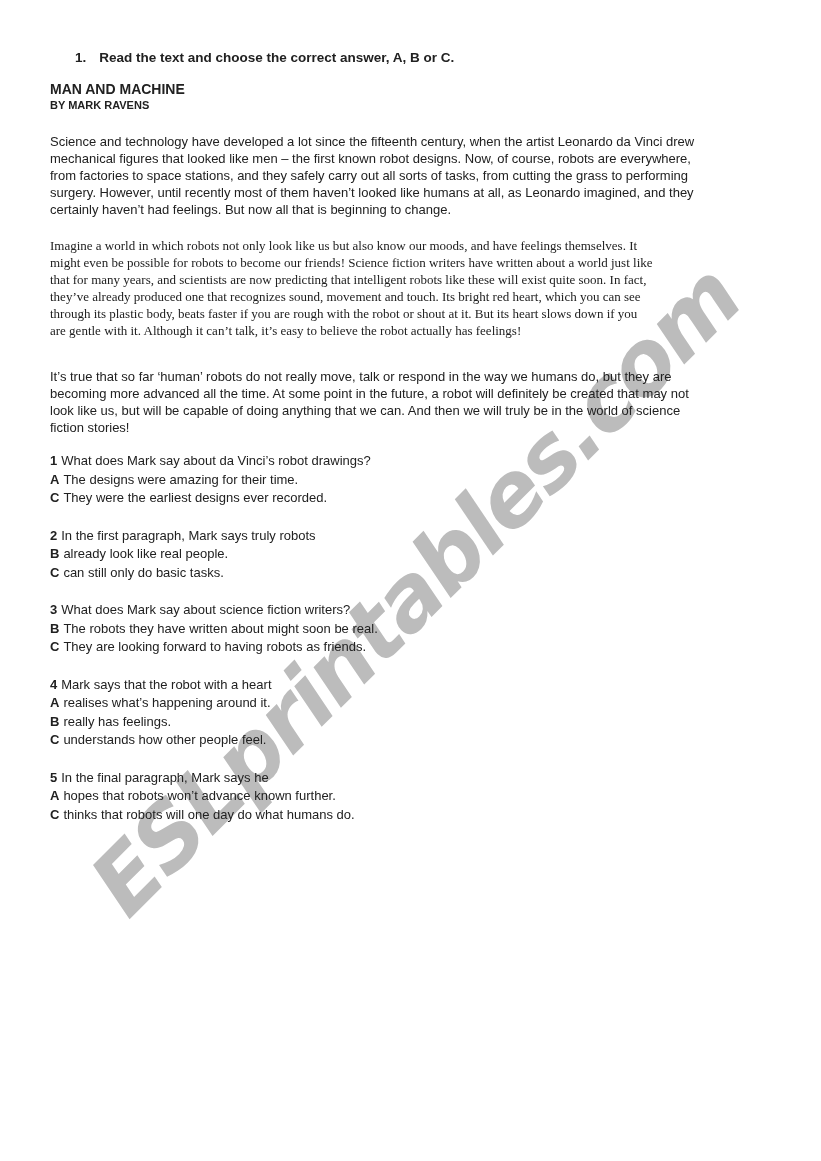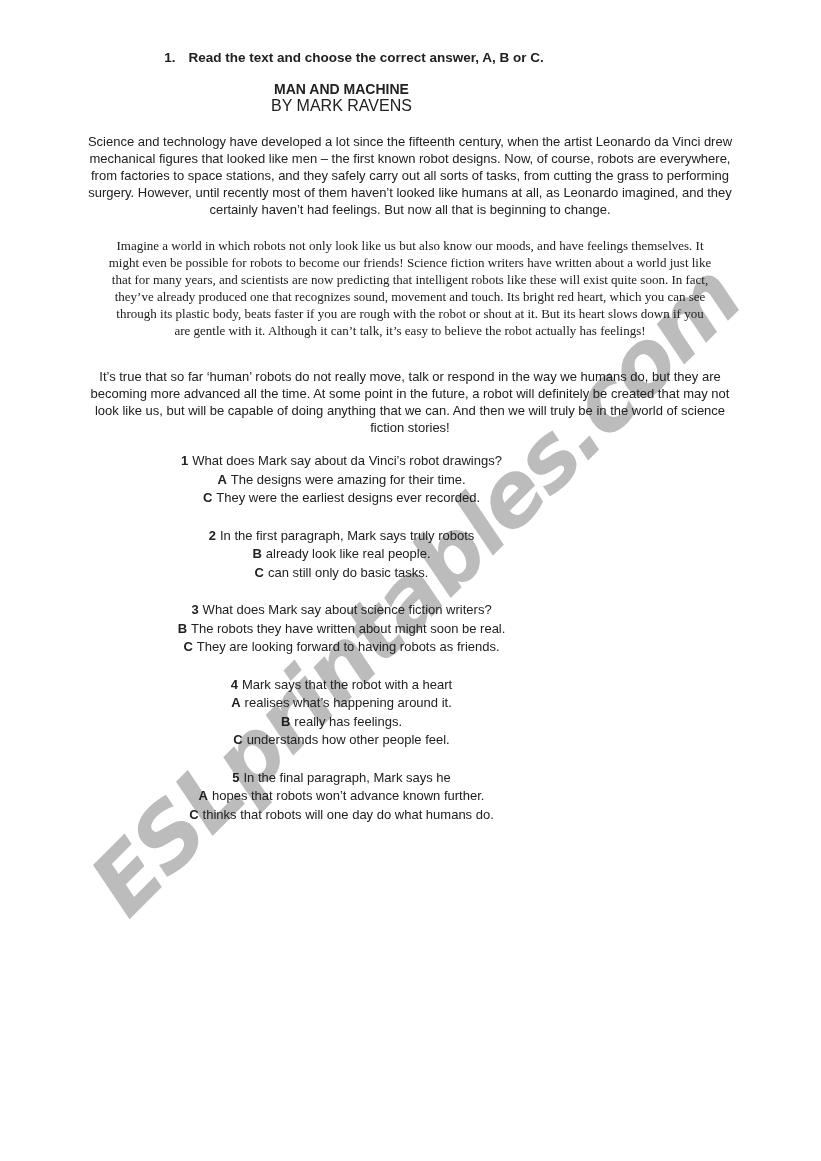--- a/index.html
+++ b/index.html
@@ -33,39 +33,38 @@
     letter-spacing: -3px;
     color: var(--watermark-color);
     white-space: nowrap;
     user-select: none;
   }
   .content {
     position: relative;
     z-index: 1;
     padding: 49px 38px 0 50px;
     width: 671px;
-    text-align: center;
   }
   .instruction {
     padding-left: 25px;
     font-size: 13.5px;
     line-height: 18.5px;
     font-weight: 700;
   }
   .instruction .num { display: inline-block; margin-right: 13px; }
   .doc-title {
     margin-top: 12px;
     font-size: 14px;
     line-height: 18.5px;
     font-weight: 700;
   }
   .byline {
-    font-size: 16px;
+    font-size: 11px;
     line-height: 15px;
-    font-weight: 400;
+    font-weight: 700;
   }
   .para {
     font-size: 13px;
     line-height: 17px;
     white-space: pre-line;
     width: 720px;
   }
   #para-1 { margin-top: 20px; }
   #para-2 { margin-top: 19px; font-family: Liberation Serif, serif; }
   #para-3 { margin-top: 29px; }

